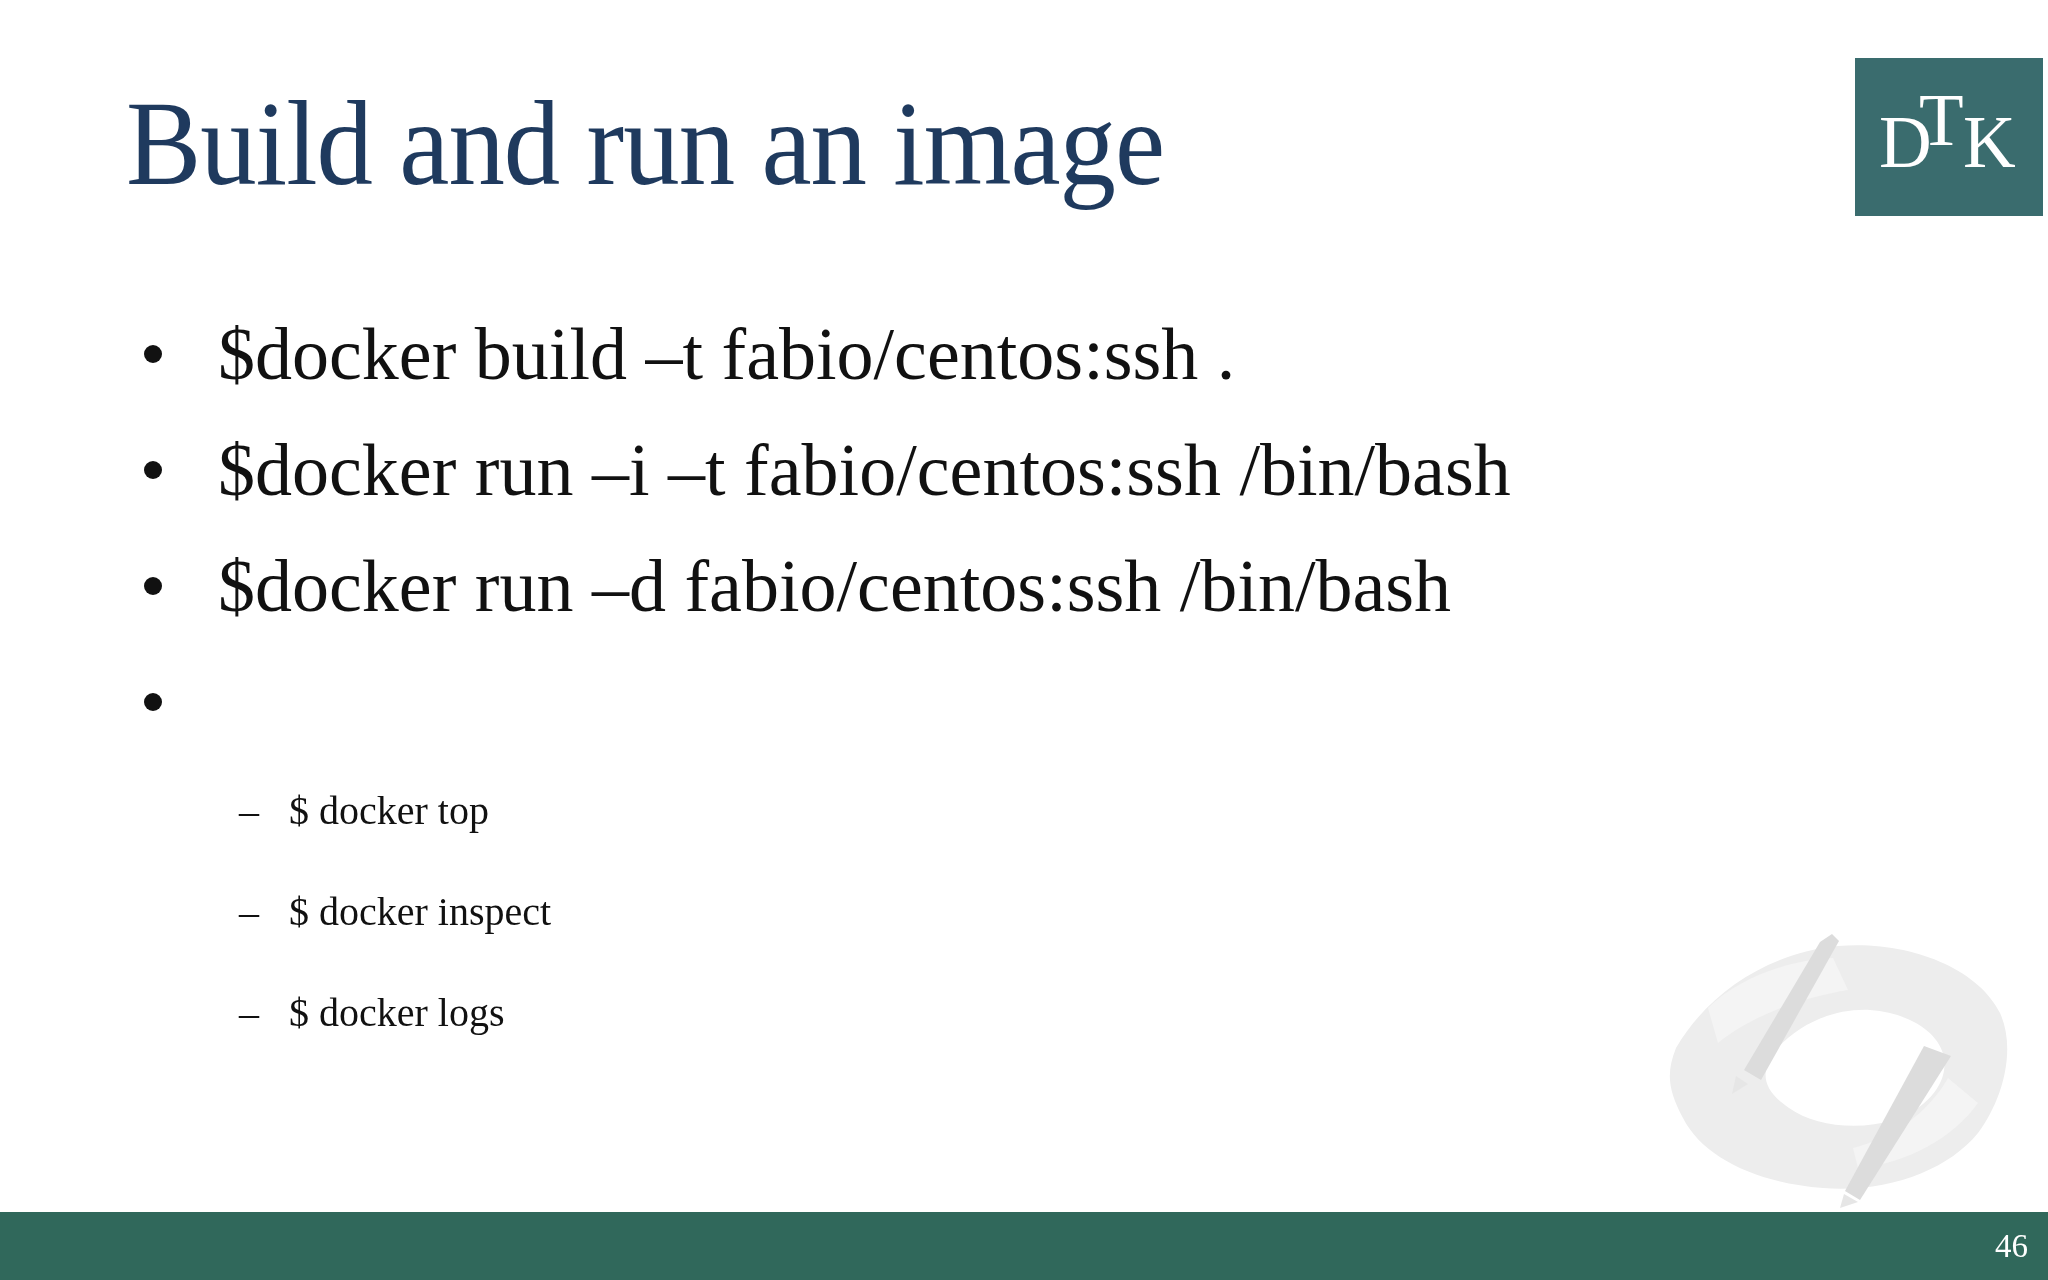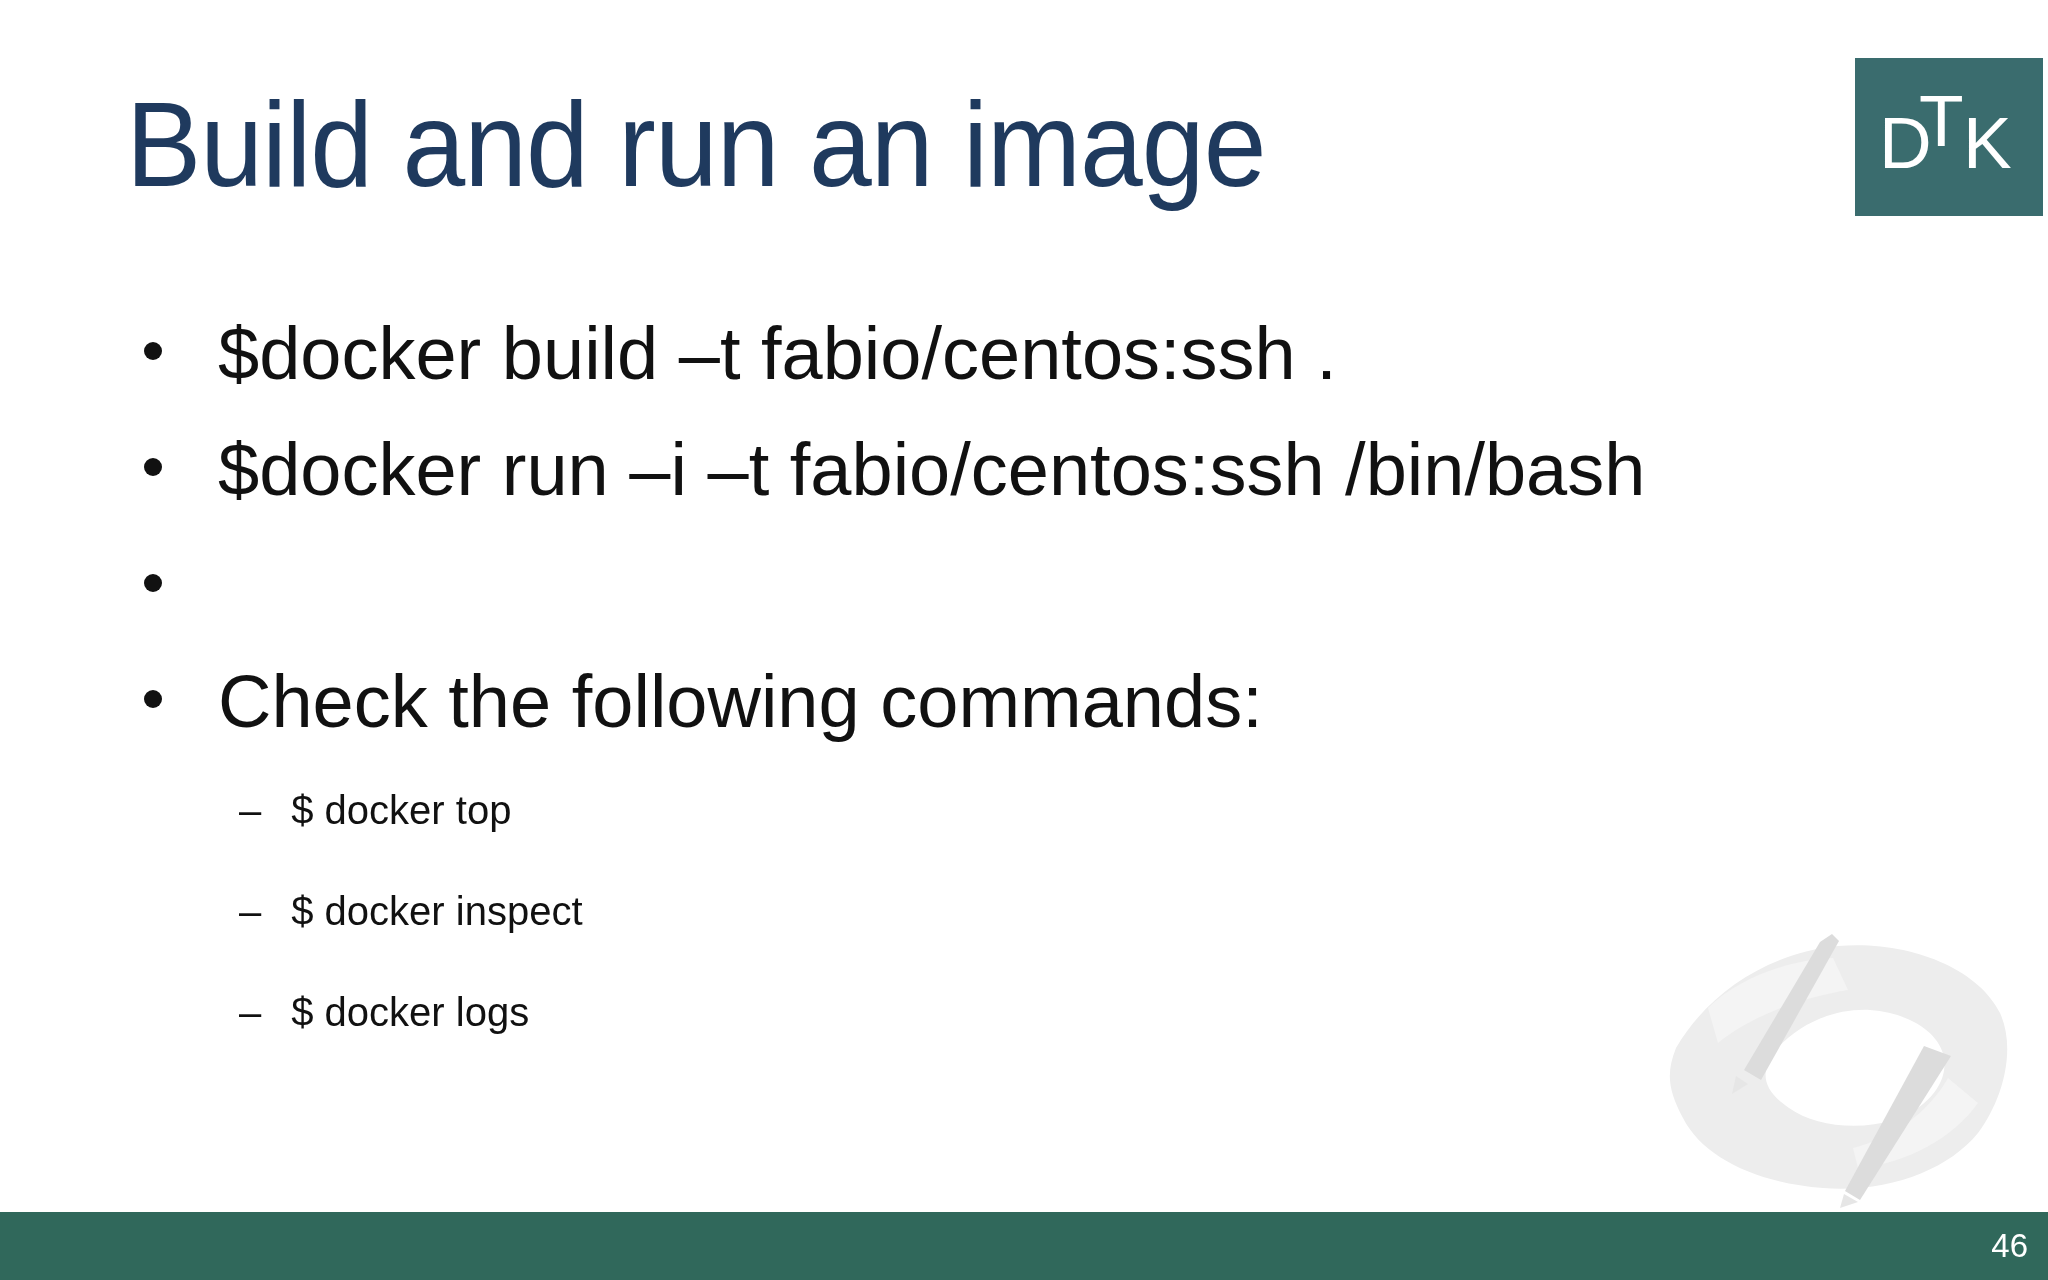--- a/index.html
+++ b/index.html
@@ -1,21 +1,21 @@
 <!DOCTYPE html>
 <html><head>
 <meta charset="utf-8">
 <style>
   html,body{margin:0;padding:0;background:#888;}
   .slide{
     position:relative;
     width:2048px;height:1280px;
     background:#ffffff;
     overflow:hidden;
-    font-family:Liberation Sans, sans-serif;
+    font-family:Liberation Serif, serif;
     color:#111111;
   }
   .title{
     position:absolute;
     left:126px;top:84px;
     margin:0;
     font-size:120px;
     font-weight:400;
     line-height:1.0;
     color:#1F3A5E;
@@ -105,22 +105,22 @@
 
   <div class="logo">
     <span class="l-d">D</span>
     <span class="l-t">T</span>
     <span class="l-k">K</span>
   </div>
 
   <ul class="bullets">
     <li class="b-main"><span class="dot"></span><span>$docker build –t fabio/centos:ssh .</span></li>
     <li class="b-main"><span class="dot"></span><span>$docker run –i –t fabio/centos:ssh /bin/bash</span></li>
-    <li class="b-main"><span class="dot"></span></li>
-    <li class="b-main"><span class="dot"></span><span>Check the following commands:</span>
+    <li class="b-main"><span class="dot"></span><span>$docker run –d fabio/centos:ssh /bin/bash</span></li>
+    <li class="b-main"><span class="dot"></span>
       <ul class="sub">
         <li class="b-sub"><span class="dash">–</span><span>$ docker top</span></li>
         <li class="b-sub"><span class="dash">–</span><span>$ docker inspect</span></li>
         <li class="b-sub"><span class="dash">–</span><span>$ docker logs</span></li>
       </ul>
     </li>
   </ul>
 
   <svg class="watermark" viewBox="0 0 372 312" width="372" height="312" aria-hidden="true">
     <g>

